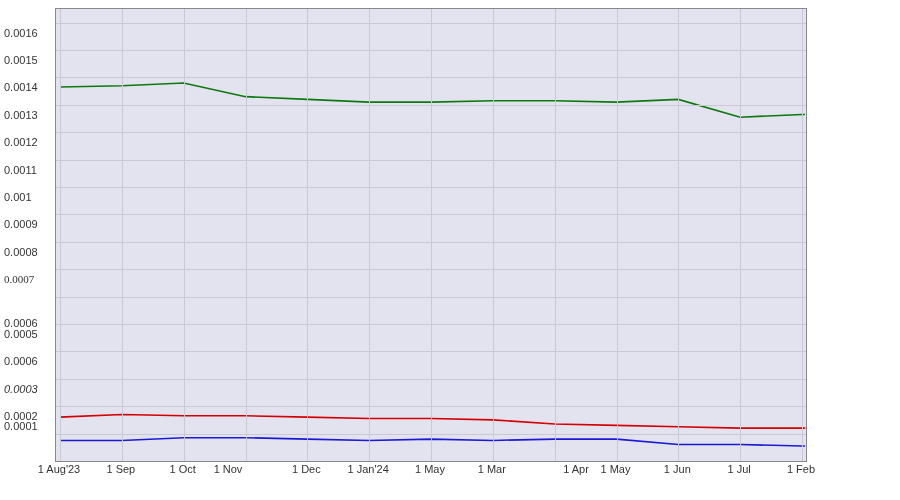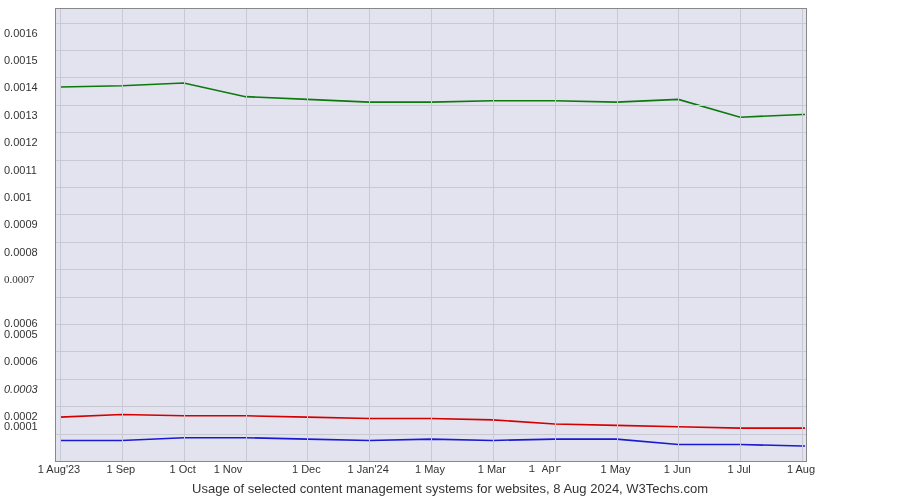--- a/index.html
+++ b/index.html
@@ -130,21 +130,20 @@
       <div class="grid-line-v" style="left: 251.333px;"></div>
       <div class="grid-line-v" style="left: 313.167px;"></div>
       <div class="grid-line-v" style="left: 375px;"></div>
       <div class="grid-line-v" style="left: 436.833px;"></div>
       <div class="grid-line-v" style="left: 498.667px;"></div>
       <div class="grid-line-v" style="left: 560.5px;"></div>
       <div class="grid-line-v" style="left: 622.333px;"></div>
       <div class="grid-line-v" style="left: 684.167px;"></div>
       <div class="grid-line-v" style="left: 746px;"></div>
     </div>
-  <div class="caption">Usage of selected content management systems for websites, 8 Aug 2024, W3Techs.com</div>
 <div class="y-tick" style="top: 415px;">0.0001</div>
     <div class="y-tick" style="top: 405.212px;">0.0002</div>
     <div class="y-tick" style="top: 377.818px; font-style: italic;">0.0003</div>
     <div class="y-tick" style="top: 350.424px;">0.0006</div>
     <div class="y-tick" style="top: 323.03px;">0.0005</div>
     <div class="y-tick" style="top: 312px;">0.0006</div>
     <div class="y-tick" style="top: 268.242px; font-family: Liberation Serif, serif;">0.0007</div>
     <div class="y-tick" style="top: 240.848px;">0.0008</div>
     <div class="y-tick" style="top: 213.455px;">0.0009</div>
     <div class="y-tick" style="top: 186.061px;">0.001</div>
@@ -155,18 +154,18 @@
     <div class="y-tick" style="top: 49.0909px;">0.0015</div>
     <div class="y-tick" style="top: 21.697px;">0.0016</div>
     <div class="x-tick" style="left: 59px; text-align: center;">1 Aug'23</div>
     <div class="x-tick" style="left: 120.833px;">1 Sep</div>
     <div class="x-tick" style="left: 182.667px;">1 Oct</div>
     <div class="x-tick" style="left: 228px;">1 Nov</div>
     <div class="x-tick" style="left: 306.333px;">1 Dec</div>
     <div class="x-tick" style="left: 368.167px;">1 Jan'24</div>
     <div class="x-tick" style="left: 430px;">1 May</div>
     <div class="x-tick" style="left: 491.833px;">1 Mar</div>
-    <div class="x-tick" style="left: 545px; font-family: Liberation Mono, monospace;">1 Apr</div>
+    <div class="x-tick" style="left: 576px;">1 Apr</div>
     <div class="x-tick" style="left: 615.5px;">1 May</div>
     <div class="x-tick" style="left: 677.333px;">1 Jun</div>
     <div class="x-tick" style="left: 739.167px;">1 Jul</div>
-    <div class="x-tick" style="left: 801px;">1 Aug</div>
+    <div class="x-tick" style="left: 801px;">1 Feb</div>
   </div>
 
 </body></html>

